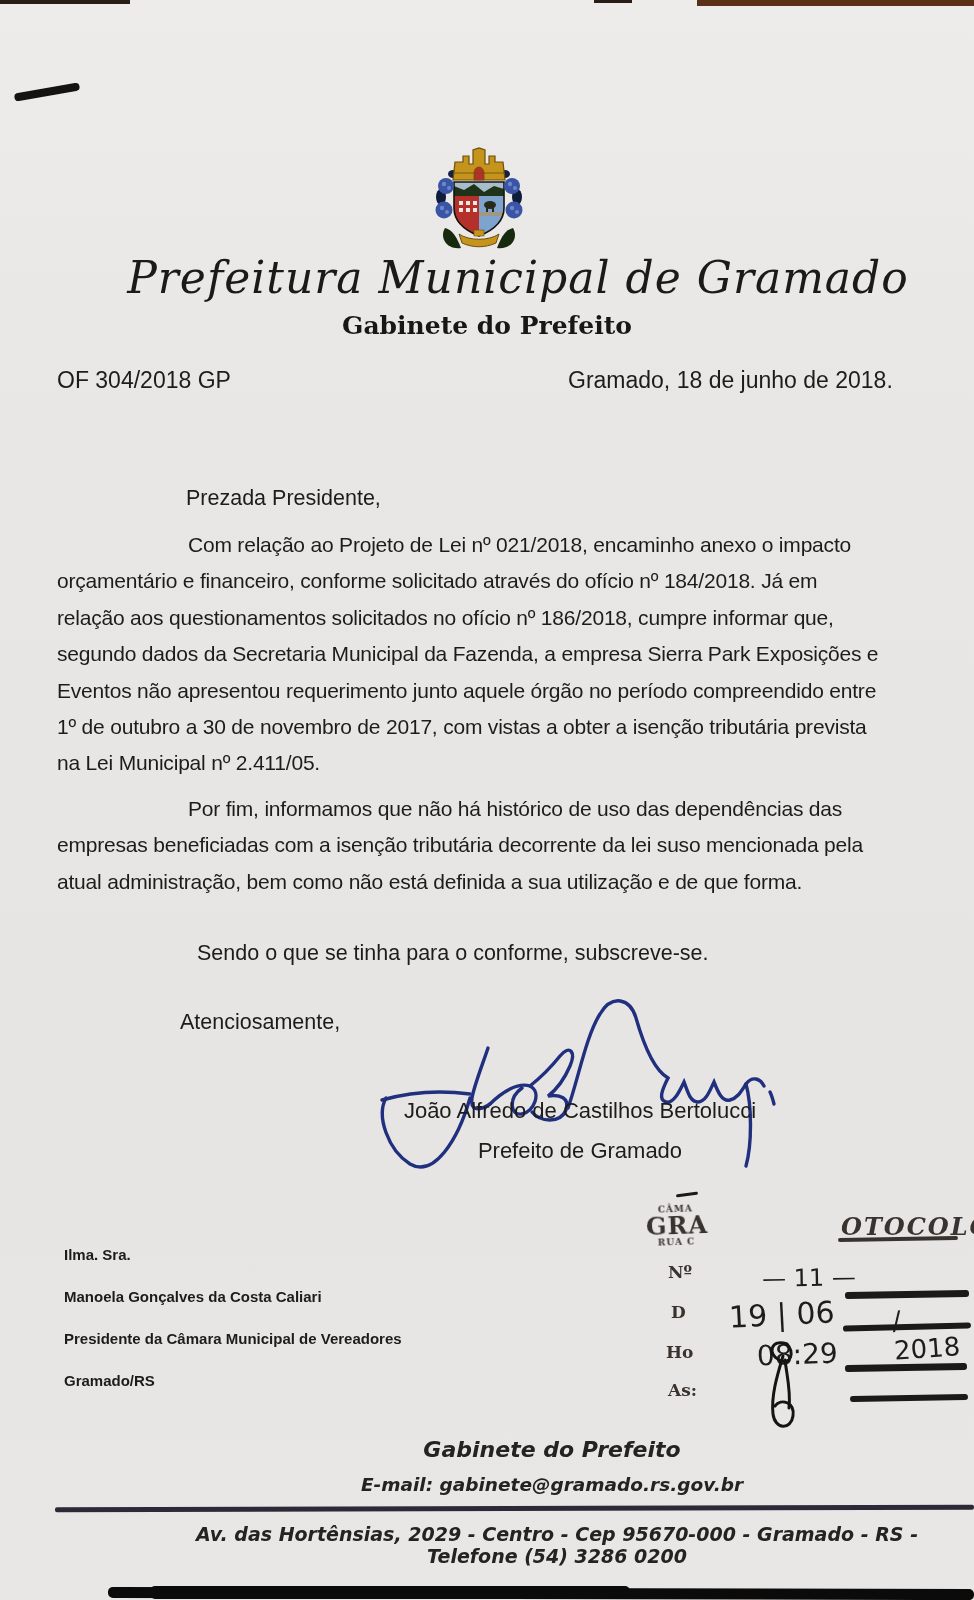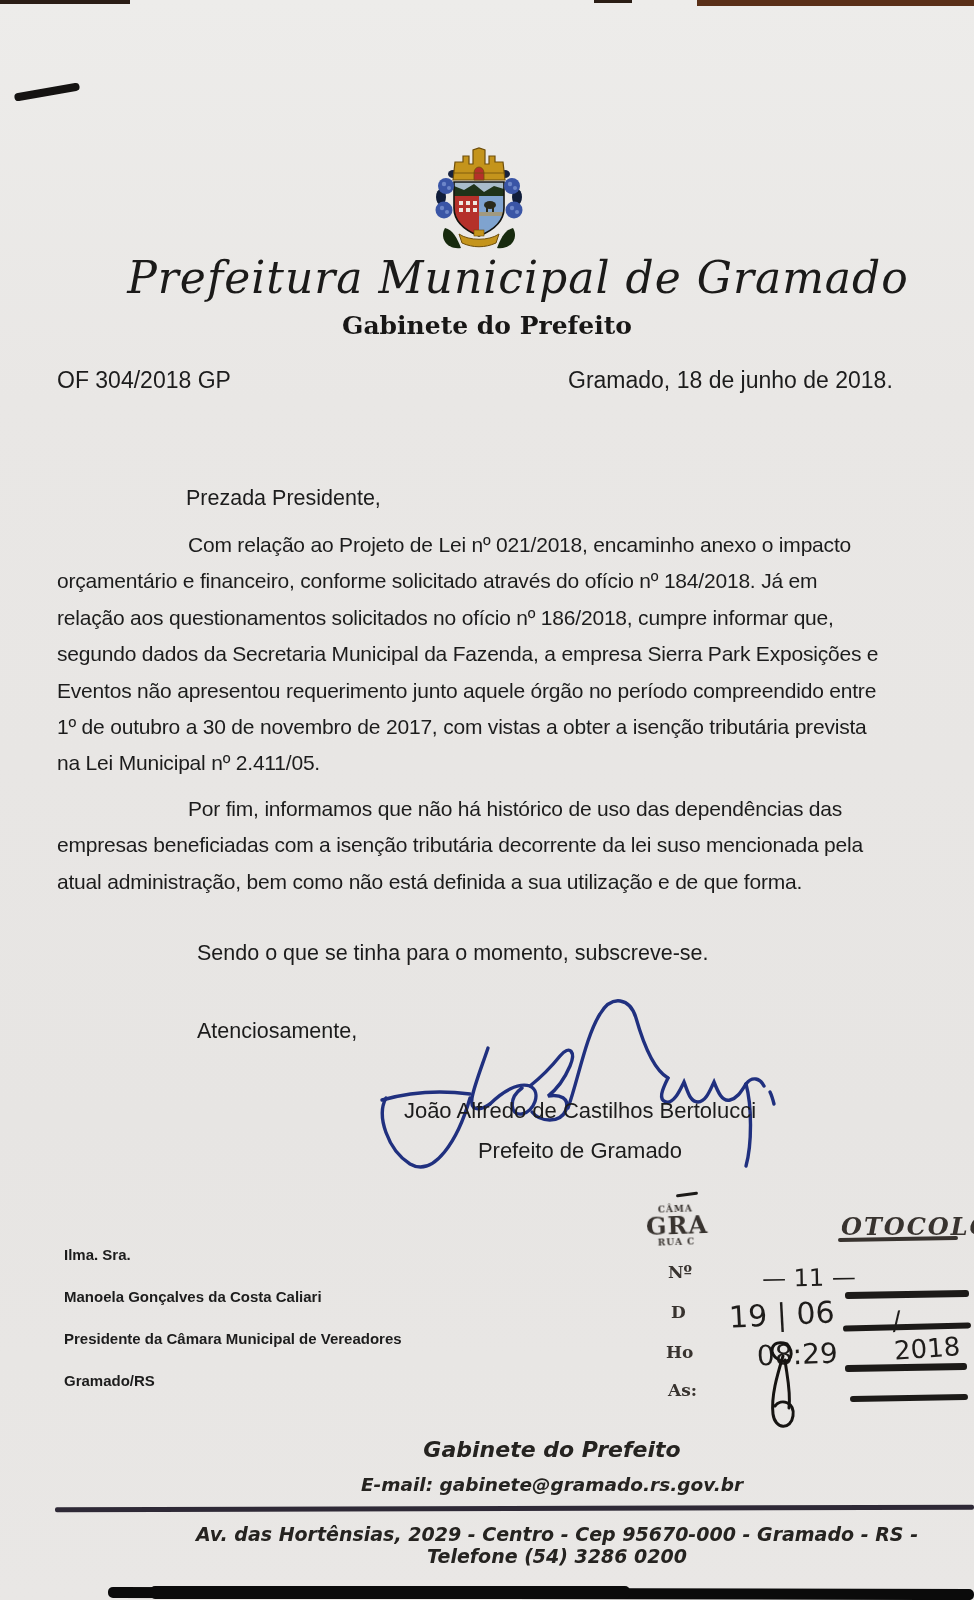--- a/index.html
+++ b/index.html
@@ -130,22 +130,22 @@
     <div class="jline">1º de outubro a 30 de novembro de 2017, com vistas a obter a isenção tributária prevista</div>
     <div class="jline last">na Lei Municipal nº 2.411/05.</div>
   </div>
 
   <div class="abs bodyblock" style="top:791px;">
     <div class="jline indent">Por fim, informamos que não há histórico de uso das dependências das</div>
     <div class="jline">empresas beneficiadas com a isenção tributária decorrente da lei suso mencionada pela</div>
     <div class="jline last">atual administração, bem como não está definida a sua utilização e de que forma.</div>
   </div>
 
-  <div class="abs plain" style="left:197px;top:941px;">Sendo o que se tinha para o momento, subscreve-se.</div>
-  <div class="abs plain" style="left:197px;top:1010px;margin-top:9px;">Atenciosamente,</div>
+  <div class="abs plain" style="left:197px;top:941px;">Sendo o que se tinha para o conforme, subscreve-se.</div>
+  <div class="abs plain" style="left:180px;top:1010px;">Atenciosamente,</div>
 
   <svg class="abs" style="left:372px;top:988px;" width="424" height="190" viewBox="0 0 424 190">
     <g fill="none" stroke="#20307f" stroke-width="3.4" stroke-linecap="round">
       <path d="M116,60 C110,78 102,98 100,110 C98,122 106,124 118,116"></path>
       <path d="M10,112 C38,104 68,102 98,106"></path>
       <path d="M14,110 C4,128 16,162 38,176 C62,190 86,152 98,110"></path>
       <path d="M118,116 C130,104 146,94 158,98 C170,104 162,124 150,126 C138,128 136,110 150,100"></path>
       <path d="M158,98 C168,90 180,78 188,68 C198,56 204,64 198,78 C192,92 184,102 176,108 C188,106 198,110 194,122 C188,136 168,134 160,124"></path>
       <path d="M196,120 C206,92 214,48 228,26 C240,6 258,10 264,30 C272,58 282,82 296,90"></path>
       <path d="M296,90 C290,102 286,112 294,114 C302,116 308,102 312,94 C316,104 318,114 326,114 C334,114 338,102 342,94 C346,104 350,114 358,112 C366,110 370,102 374,96"></path>

